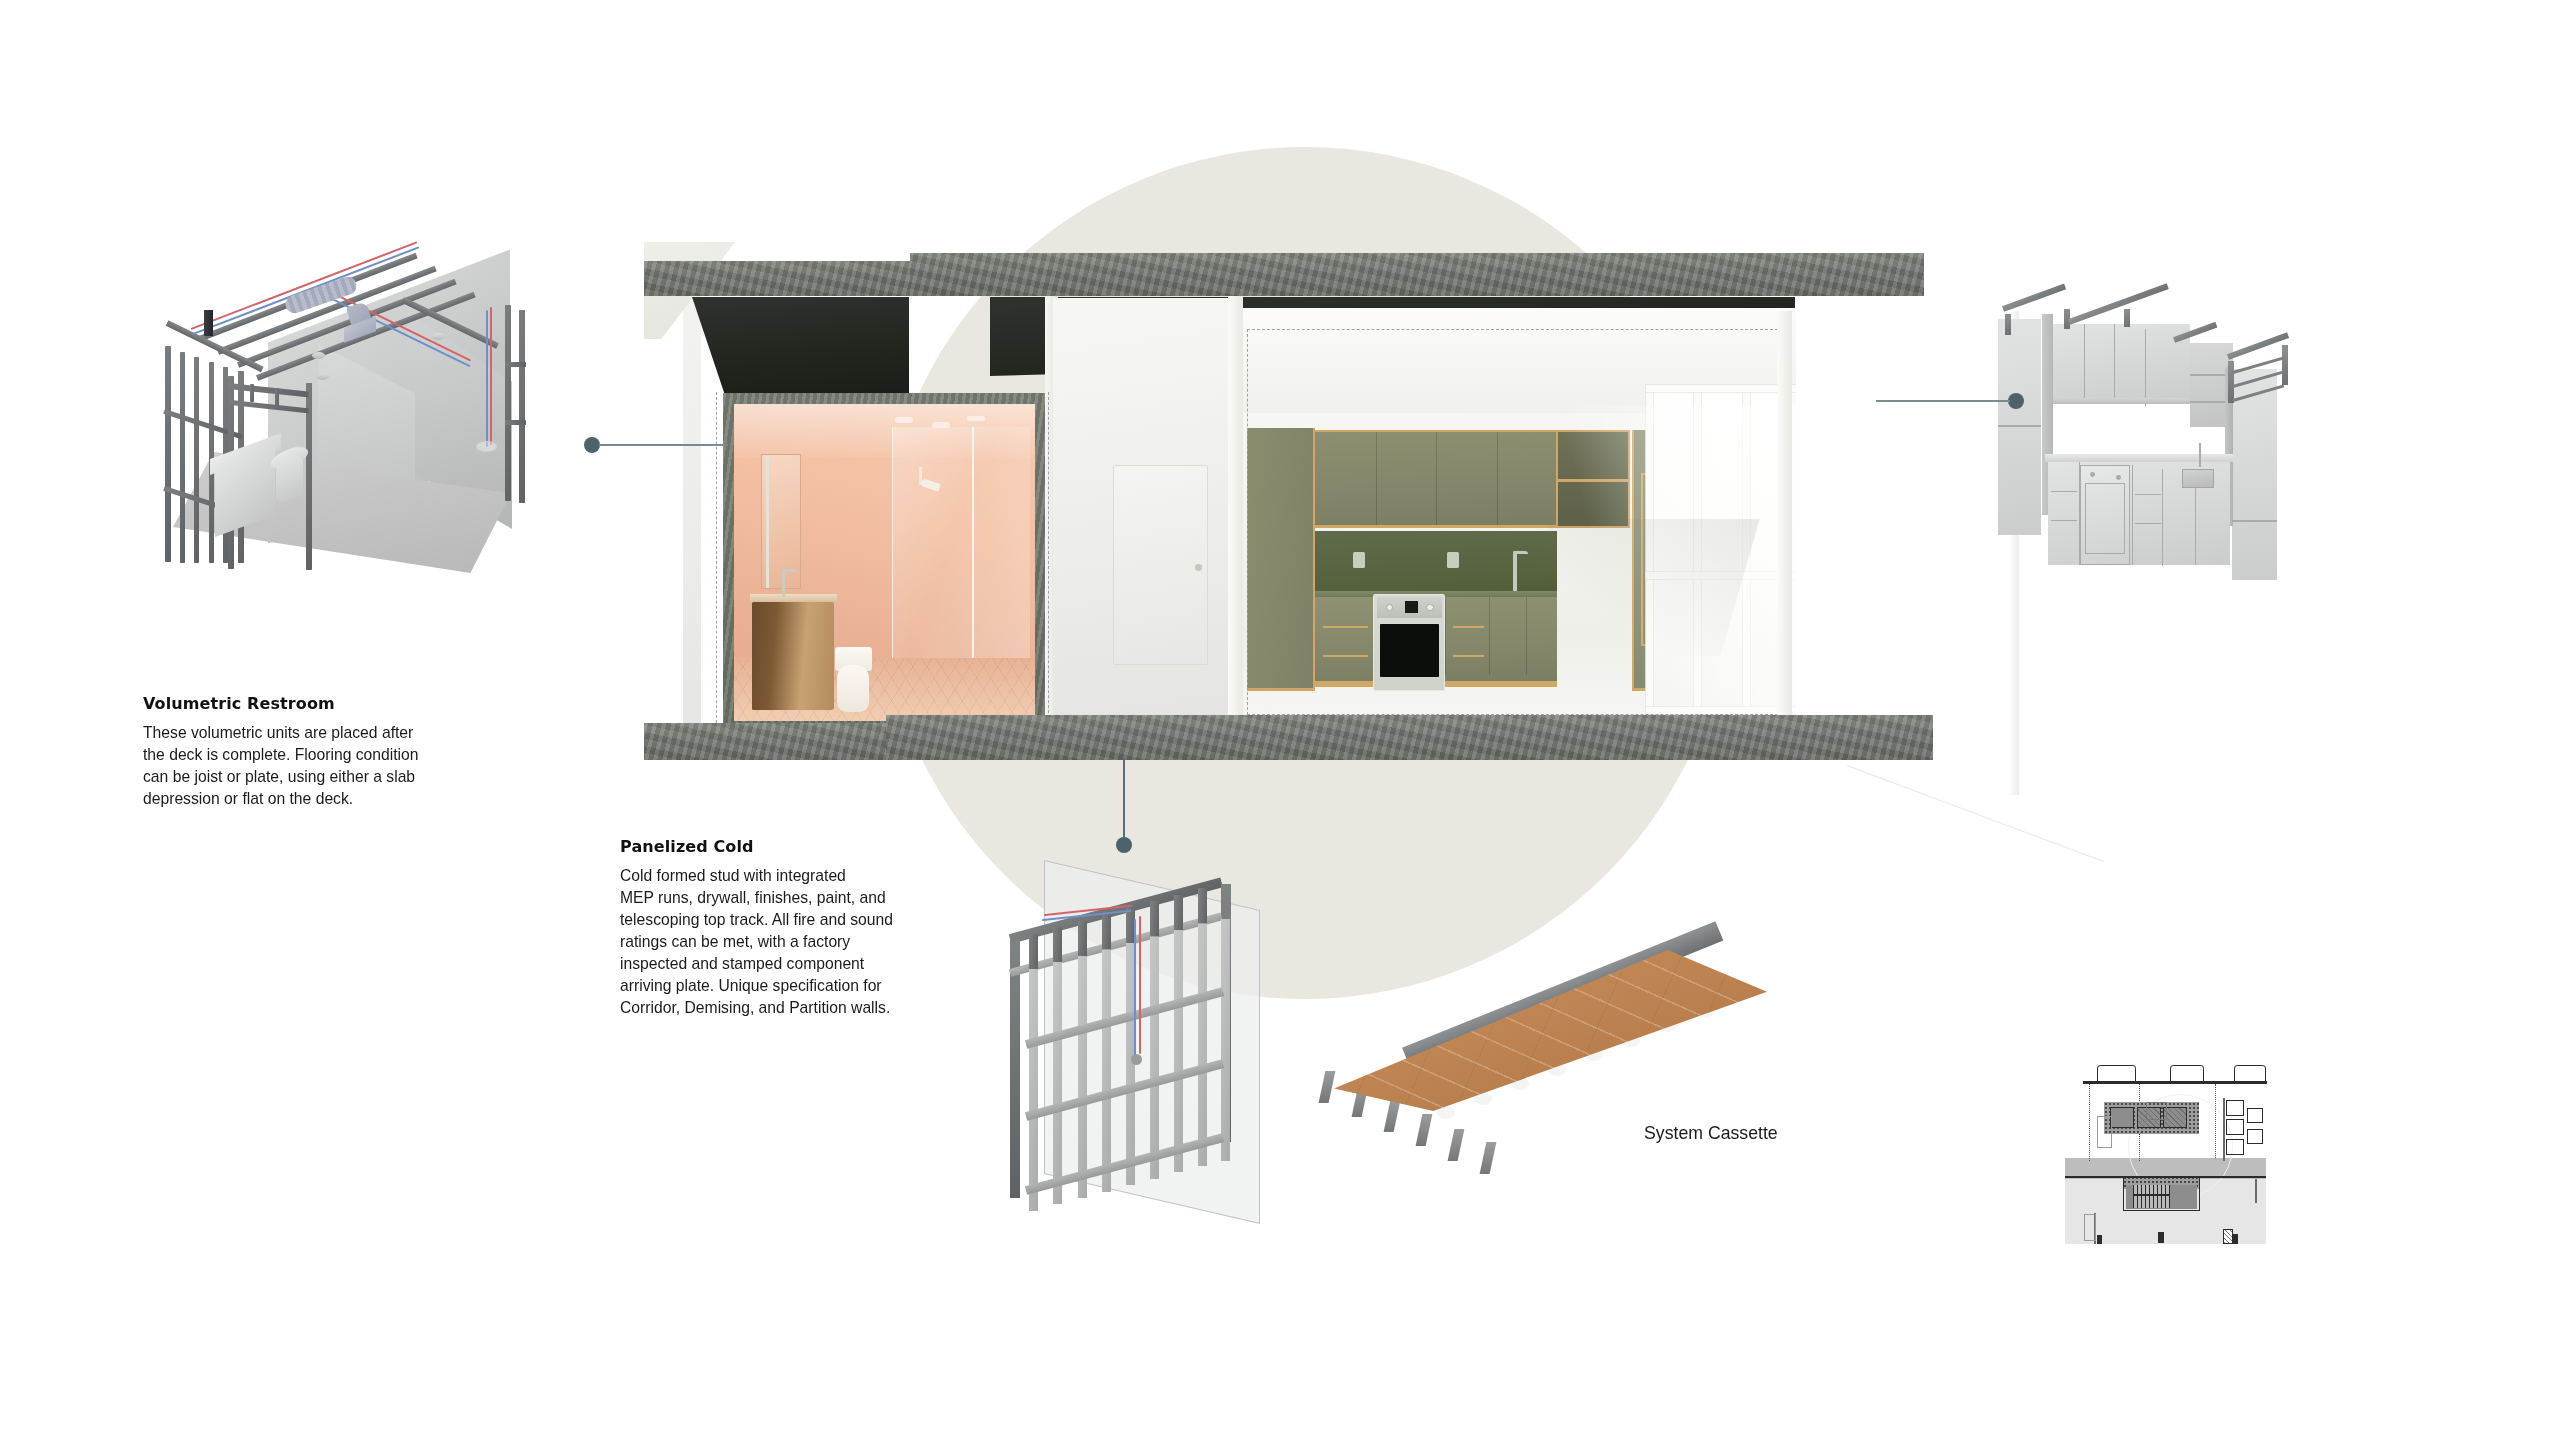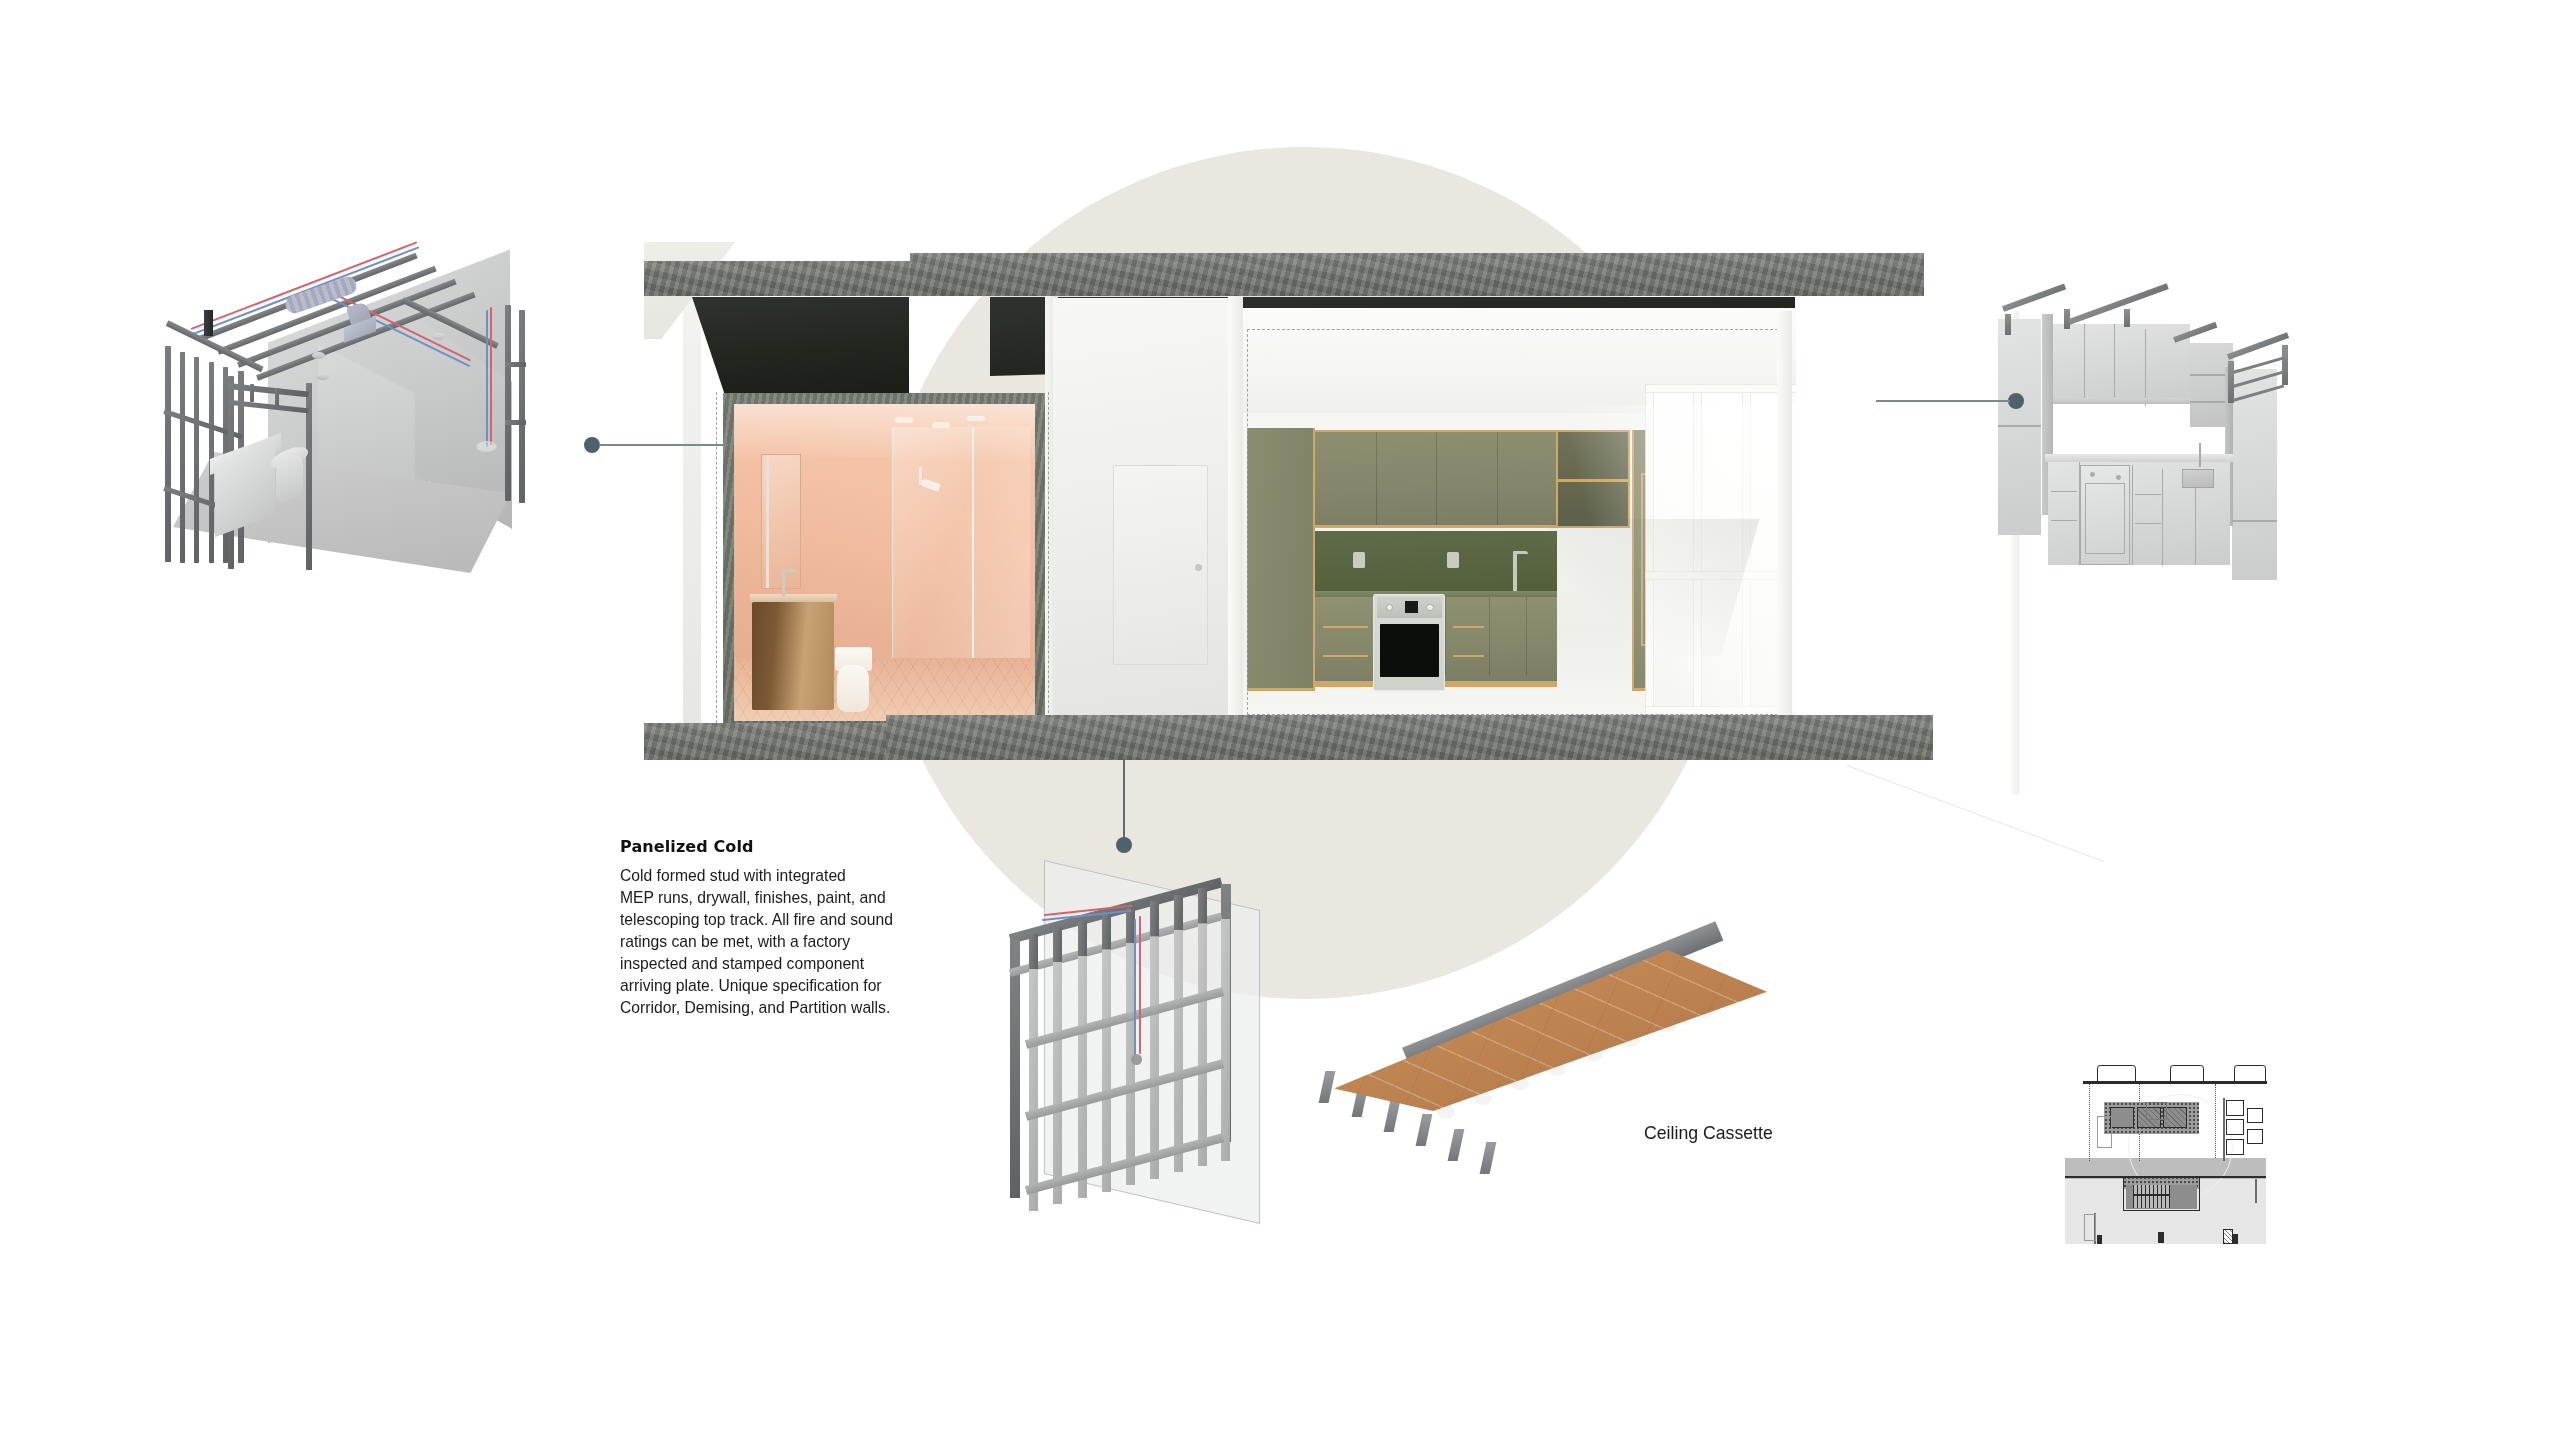--- a/index.html
+++ b/index.html
@@ -764,29 +764,36 @@
   <div class="leader-line" style="left:599px; top:444px; width:129px;"></div>
 
   <div class="leader-dot" style="left:2008px; top:393px;"></div>
   <div class="leader-line" style="left:1876px; top:400px; width:134px;"></div>
 
   <div class="leader-vline" style="left:1123px; top:758px; height:81px;"></div>
   <div class="leader-dot" style="left:1116px; top:837px;"></div>
 
   <div class="hair-line" style="left:1847px; top:765px; width:274px; transform:rotate(20.5deg);"></div>
 
+  <div class="caption" id="cap-restroom">
+    <div class="cap-title">Volumetric Restroom</div>
+    <div class="cap-body">These volumetric units are placed after
+the deck is complete. Flooring condition
+can be joist or plate, using either a slab
+depression or flat on the deck.</div>
+  </div>
 
   <div class="caption" id="cap-wall">
     <div class="cap-title">Panelized Cold</div>
     <div class="cap-body">Cold formed stud with integrated
 MEP runs, drywall, finishes, paint, and
 telescoping top track. All fire and sound
 ratings can be met, with a factory
 inspected and stamped component
 arriving plate. Unique specification for
 Corridor, Demising, and Partition walls.</div>
   </div>
 
 
-  <div class="plain-label" id="lbl-cassette">Ceiling Cassette</div>
+  <div class="plain-label" id="lbl-cassette">System Cassette</div>
 
 </div>
 
 
 </body></html>

